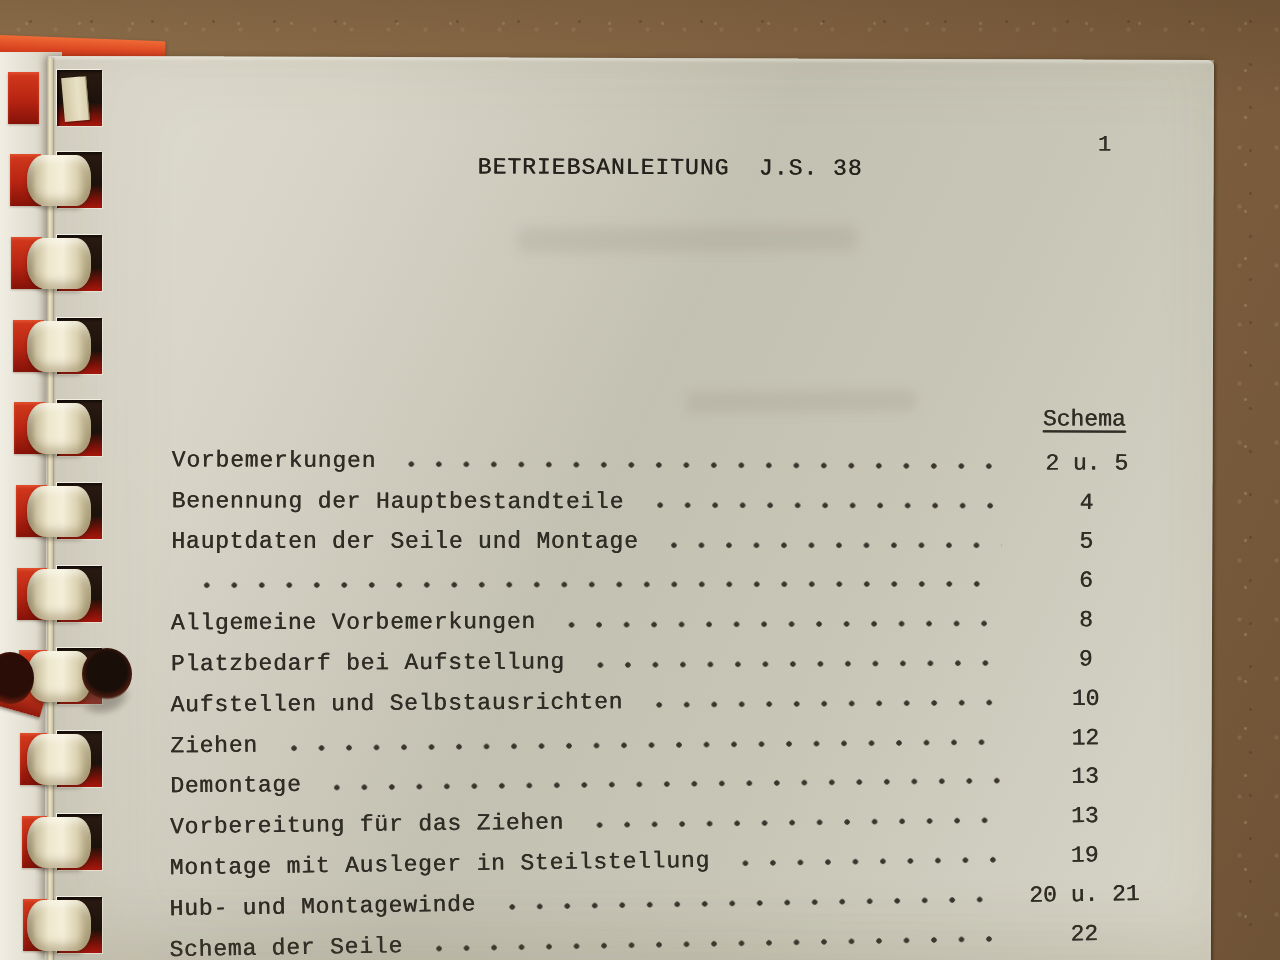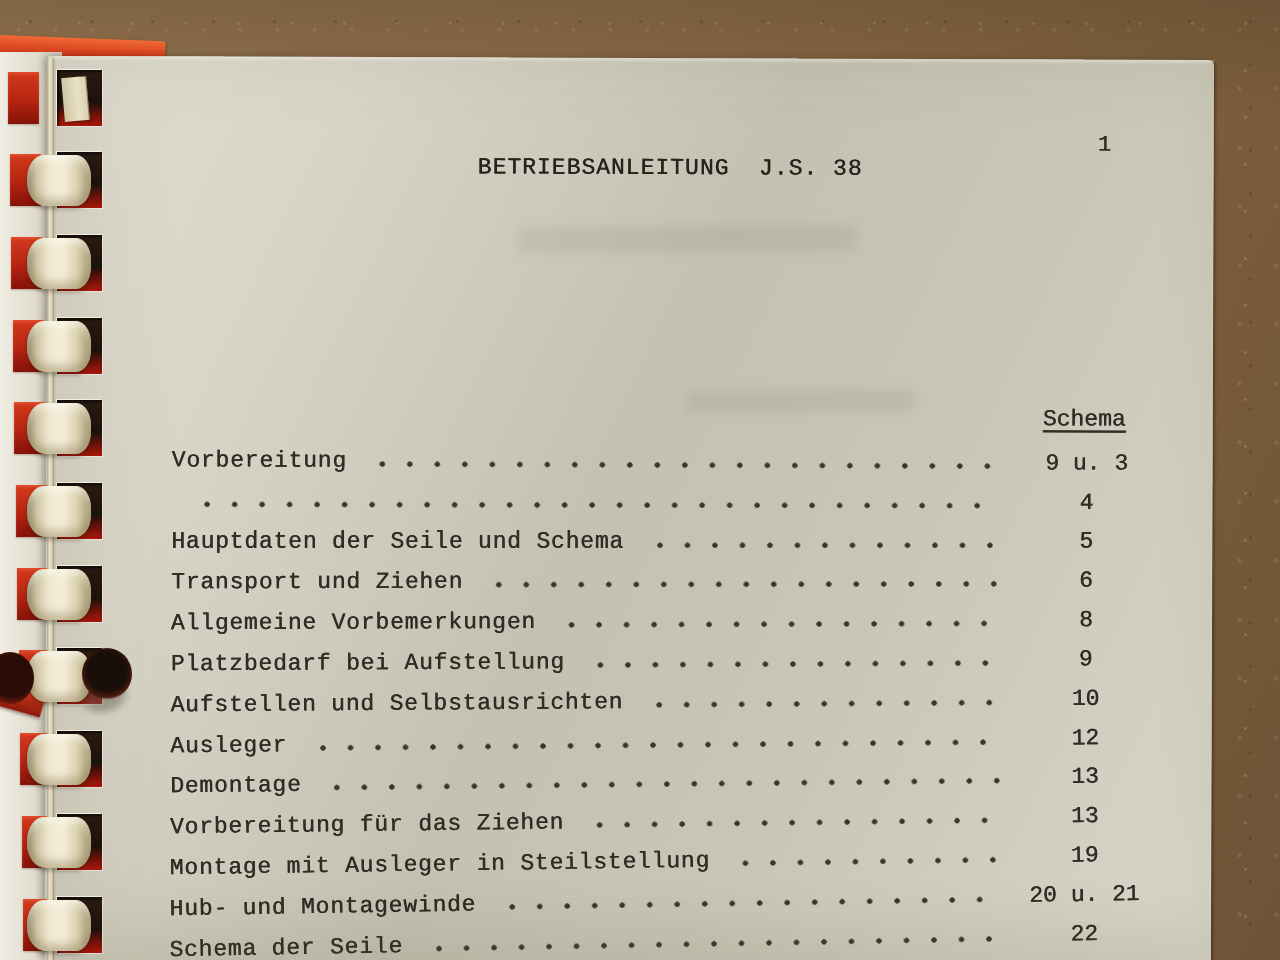--- a/index.html
+++ b/index.html
@@ -106,55 +106,55 @@
 <div class="cover-strip"></div>
 
 <div class="page">
   <div class="ghost g1"></div>
   <div class="ghost g2"></div>
   <div class="txt pagenum">1</div>
   <div class="txt doc-title">BETRIEBSANLEITUNG  J.S. 38</div>
   <div class="txt seite">Schema</div>
   <div class="toc">
       <div class="toc-row" style="--i: 0;">
-        <span class="t">Vorbereitung</span>
-        <span class="leader"></span>
-        <span class="p">9 u. 3</span>
+        <span class="t">Vorbemerkungen</span>
+        <span class="leader"></span>
+        <span class="p">2 u. 5</span>
       </div>
       <div class="toc-row" style="--i: 1;">
+        <span class="t">Benennung der Hauptbestandteile</span>
         <span class="leader"></span>
         <span class="p">4</span>
       </div>
       <div class="toc-row" style="--i: 2;">
-        <span class="t">Hauptdaten der Seile und Schema</span>
+        <span class="t">Hauptdaten der Seile und Montage</span>
         <span class="leader"></span>
         <span class="p">5</span>
       </div>
       <div class="toc-row" style="--i: 3;">
-        <span class="t">Transport und Ziehen</span>
         <span class="leader"></span>
         <span class="p">6</span>
       </div>
       <div class="toc-row" style="--i: 4;">
         <span class="t">Allgemeine Vorbemerkungen</span>
         <span class="leader"></span>
         <span class="p">8</span>
       </div>
       <div class="toc-row" style="--i: 5;">
         <span class="t">Platzbedarf bei Aufstellung</span>
         <span class="leader"></span>
         <span class="p">9</span>
       </div>
       <div class="toc-row" style="--i: 6;">
         <span class="t">Aufstellen und Selbstausrichten</span>
         <span class="leader"></span>
         <span class="p">10</span>
       </div>
       <div class="toc-row" style="--i: 7;">
-        <span class="t">Ausleger</span>
+        <span class="t">Ziehen</span>
         <span class="leader"></span>
         <span class="p">12</span>
       </div>
       <div class="toc-row" style="--i: 8;">
         <span class="t">Demontage</span>
         <span class="leader"></span>
         <span class="p">13</span>
       </div>
       <div class="toc-row" style="--i: 9;">
         <span class="t">Vorbereitung für das Ziehen</span>

